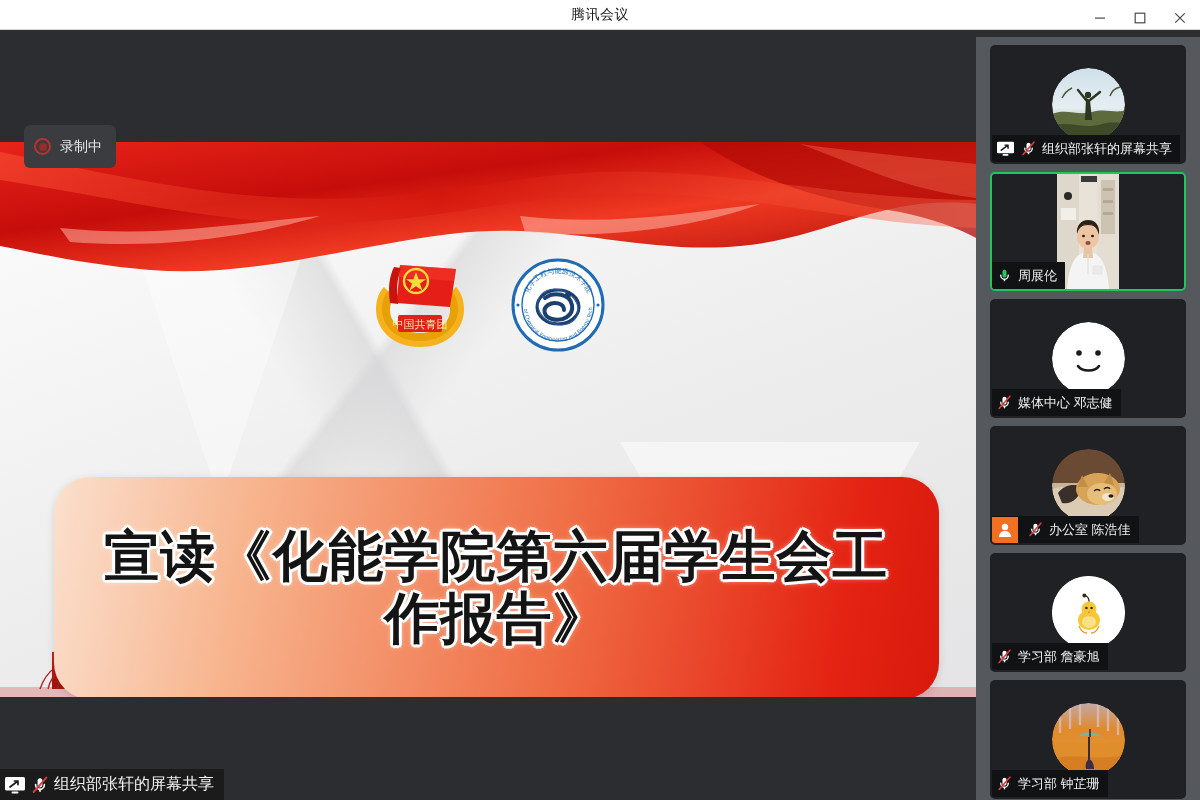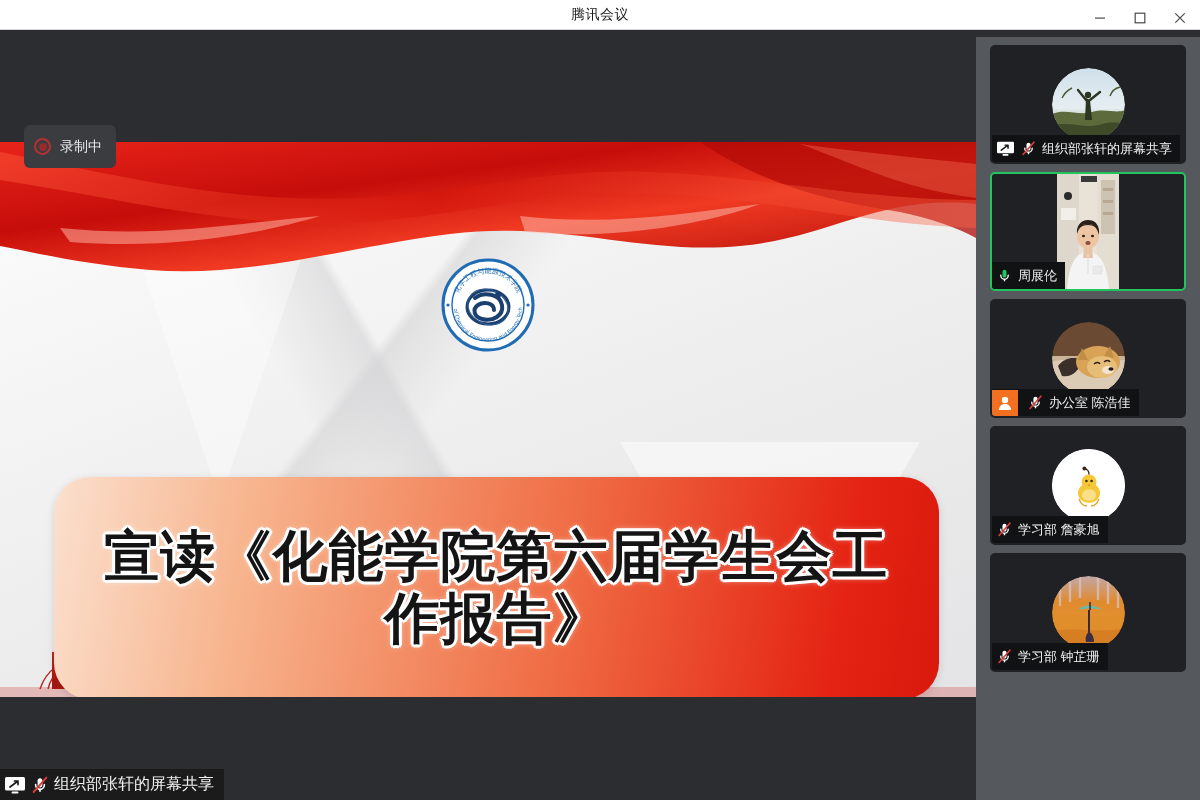--- a/index.html
+++ b/index.html
@@ -207,20 +207,35 @@
           <path d="M976,0 H700 C760,40 820,58 900,70 C930,76 958,86 976,96 Z" fill="#b30b07" opacity=".75"></path>
           <path d="M0,10 C120,34 230,62 360,56 C470,51 540,26 650,30 C760,34 860,58 976,58 L976,86 C860,82 770,56 660,52 C540,47 470,74 360,80 C230,87 120,56 0,38 Z" fill="url(#rib2)" opacity=".55"></path>
           <path d="M60,86 C160,96 230,82 320,74 C260,92 170,108 70,100 Z" fill="#ffb0a0" opacity=".55"></path>
           <path d="M520,74 C610,84 680,72 760,62 C700,84 610,98 525,90 Z" fill="#ffc0b2" opacity=".5"></path>
           <path d="M800,2 C860,24 900,46 976,56 L976,22 C920,16 860,10 800,2 Z" fill="#ff7a5c" opacity=".35"></path>
         </svg>
       </div>
 
       <div class="logos">
 
+        <span class="logo-cyl">
+          <svg width="100" height="92" viewBox="0 0 100 92">
+            <g>
+              <path d="M50 88 C22 88 6 70 6 50 C6 41 9 33 14 28 L22 36 C18 41 16 46 16 52 C16 67 30 79 50 79 C70 79 84 67 84 52 C84 46 82 41 78 36 L86 28 C91 33 94 41 94 50 C94 70 78 88 50 88 Z" fill="#f5b21c"></path>
+              <path d="M50 82 C26 82 12 67 12 50 C12 43 14 37 18 32 L24 38 C21 42 20 46 20 51 C20 64 32 74 50 74 C68 74 80 64 80 51 C80 46 79 42 76 38 L82 32 C86 37 88 43 88 50 C88 67 74 82 50 82 Z" fill="#e8a008"></path>
+              <rect x="28" y="56" width="44" height="17" rx="2" fill="#e0201a"></rect>
+              <text x="50" y="69" font-size="11" fill="#ffe9a8" text-anchor="middle" font-family="'DejaVu Sans',sans-serif">中国共青团</text>
+              <path d="M30 6 L86 10 C84 24 82 36 80 48 L26 44 C28 32 29 18 30 6 Z" fill="#e51f17"></path>
+              <path d="M30 6 L86 10 L84 22 L28 18 Z" fill="#f4382a" opacity=".6"></path>
+              <path d="M24 8 C19 18 18 30 20 44 L28 45 C26 32 27 20 31 9 Z" fill="#c9140e"></path>
+              <circle cx="46" cy="22" r="12" fill="none" stroke="#f7d93f" stroke-width="2.4"></circle>
+              <path d="M46 13 L48.6 20.2 L56 20.2 L50 24.6 L52.3 31.6 L46 27.2 L39.7 31.6 L42 24.6 L36 20.2 L43.4 20.2 Z" fill="#f7d93f"></path>
+            </g>
+          </svg>
+        </span>
 
         <span class="logo-school">
           <svg width="96" height="96" viewBox="0 0 96 96">
             <circle cx="48" cy="48" r="46" fill="#ffffff"></circle>
             <circle cx="48" cy="48" r="45" fill="none" stroke="#1f6cb5" stroke-width="3"></circle>
             <circle cx="48" cy="48" r="36" fill="none" stroke="#1f6cb5" stroke-width="1.4"></circle>
             <g fill="#1f6cb5">
               <circle cx="8" cy="48" r="1.6"></circle>
                 <circle cx="88" cy="48" r="1.6"></circle>
             </g>
@@ -452,20 +467,41 @@
       <div class="tile-bar">
         <svg width="17" height="17" viewBox="0 0 20 20" class="ico">
           <path d="M10 3.2 C11.4 3.2 12.4 4.2 12.4 5.6 V10 C12.4 11.4 11.4 12.4 10 12.4 C8.6 12.4 7.6 11.4 7.6 10 V5.6 C7.6 4.2 8.6 3.2 10 3.2 Z" fill="#22c55e"></path>
           <path d="M5.6 9.6 C5.6 12.4 7.6 14.4 10 14.4 C12.4 14.4 14.4 12.4 14.4 9.6" stroke="#ffffff" stroke-width="1.6" fill="none" stroke-linecap="round"></path>
           <rect x="9.2" y="14.2" width="1.6" height="2.6" fill="#ffffff"></rect>
         </svg>
         <span class="tile-name">周展伦</span>
       </div>
     </div>
 
+    <div class="tile">
+      <div class="tile-media">
+        <div class="avatar-circle">
+          <svg width="73" height="73" viewBox="0 0 73 73">
+            <circle cx="36.5" cy="36.5" r="36.5" fill="#ffffff"></circle>
+            <circle cx="27" cy="31" r="2.8" fill="#1a1a1a"></circle>
+            <circle cx="46" cy="31" r="2.8" fill="#1a1a1a"></circle>
+            <path d="M26 44 C30 50 43 50 47 44" stroke="#1a1a1a" stroke-width="2.6" fill="none" stroke-linecap="round"></path>
+          </svg>
+        </div>
+      </div>
+      <div class="tile-bar">
+        <svg width="17" height="17" viewBox="0 0 20 20" class="ico">
+          <path d="M10 3.2 C11.4 3.2 12.4 4.2 12.4 5.6 V10 C12.4 11.4 11.4 12.4 10 12.4 C8.6 12.4 7.6 11.4 7.6 10 V5.6 C7.6 4.2 8.6 3.2 10 3.2 Z" fill="#ffffff"></path>
+          <path d="M5.6 9.6 C5.6 12.4 7.6 14.4 10 14.4 C12.4 14.4 14.4 12.4 14.4 9.6" stroke="#ffffff" stroke-width="1.6" fill="none" stroke-linecap="round"></path>
+          <rect x="9.2" y="14.2" width="1.6" height="2.6" fill="#ffffff"></rect>
+          <path d="M3.6 17 L16.4 2.6" stroke="#e03b3b" stroke-width="1.9" stroke-linecap="round"></path>
+        </svg>
+        <span class="tile-name">媒体中心 邓志健</span>
+      </div>
+    </div>
 
     <div class="tile">
       <div class="tile-media">
         <div class="avatar-circle">
           <svg width="73" height="73" viewBox="0 0 73 73">
             <defs>
                 <clipPath id="c4">
                   <circle cx="36.5" cy="36.5" r="36.5"></circle>
                 </clipPath>
               </defs>

